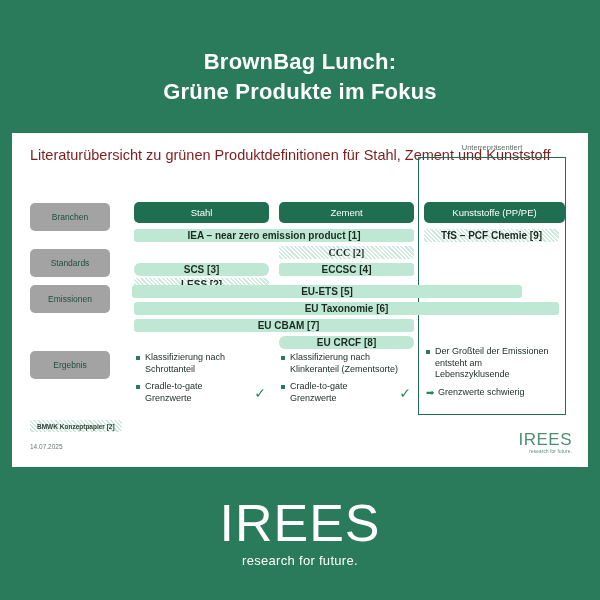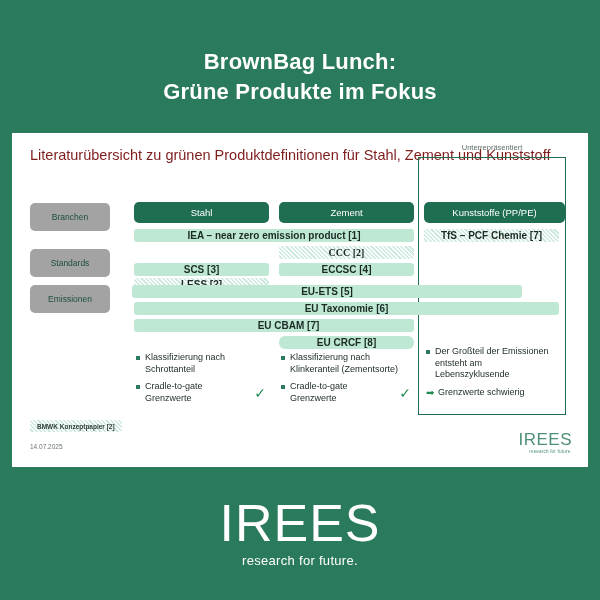--- a/index.html
+++ b/index.html
@@ -251,31 +251,32 @@
 <div id="slide-card">
 
   <div id="slide-heading">Literaturübersicht zu grünen Produktdefinitionen für Stahl, Zement und Kunststoff</div>
 
   <div id="unterrepr-label">Unterrepräsentiert</div>
   <div id="kunststoff-box"></div>
 
   <div class="pill pill-label" style="top:70px;">Branchen</div>
   <div class="pill pill-label" style="top:116px;">Standards</div>
   <div class="pill pill-label" style="top:152px;">Emissionen</div>
+  <div class="pill pill-label" style="top:218px;">Ergebnis</div>
 
   <div class="pill pill-head" style="left:122px; top:69px; width:135px;">Stahl</div>
   <div class="pill pill-head" style="left:267px; top:69px; width:135px;">Zement</div>
   <div class="pill pill-head" style="left:412px; top:69px; width:141px;">Kunststoffe (PP/PE)</div>
 
   <div class="bar" style="left:122px; top:96px; width:280px;">IEA – near zero emission product [1]</div>
   <div class="bar hatch" style="left:122px; top:113px; width:135px;margin-top:32px;">LESS [2]</div>
   <div class="bar hatch" style="left:267px; top:113px; width:135px;font-family:Liberation Serif, serif;">CCC [2]</div>
-  <div class="bar" style="left:122px; top:130px; width:135px;">SCS [3]</div>
+  <div class="bar" style="left:122px; top:130px; width:135px;border-radius:6px;">SCS [3]</div>
   <div class="bar" style="left:267px; top:130px; width:135px;">ECCSC [4]</div>
-  <div class="bar hatch" style="left:412px; top:96px; width:135px;">TfS – PCF Chemie [7]</div>
+  <div class="bar hatch" style="left:412px; top:96px; width:135px;">TfS – PCF Chemie [9]</div>
 
   <div class="bar" style="left:120px; top:152px; width:390px;">EU-ETS [5]</div>
   <div class="bar" style="left:122px; top:169px; width:425px;">EU Taxonomie [6]</div>
   <div class="bar" style="left:122px; top:186px; width:280px;padding-left:29px;">EU CBAM [7]</div>
   <div class="bar" style="left:267px; top:203px; width:135px;border-radius:6px;">EU CRCF [8]</div>
 
   <div class="result-block" style="left:124px; top:219px; width:130px;">
     <div class="bullet-row">
       <span class="bullet-sq"></span>
       <span class="bullet-text">Klassifizierung nach Schrottanteil</span>

